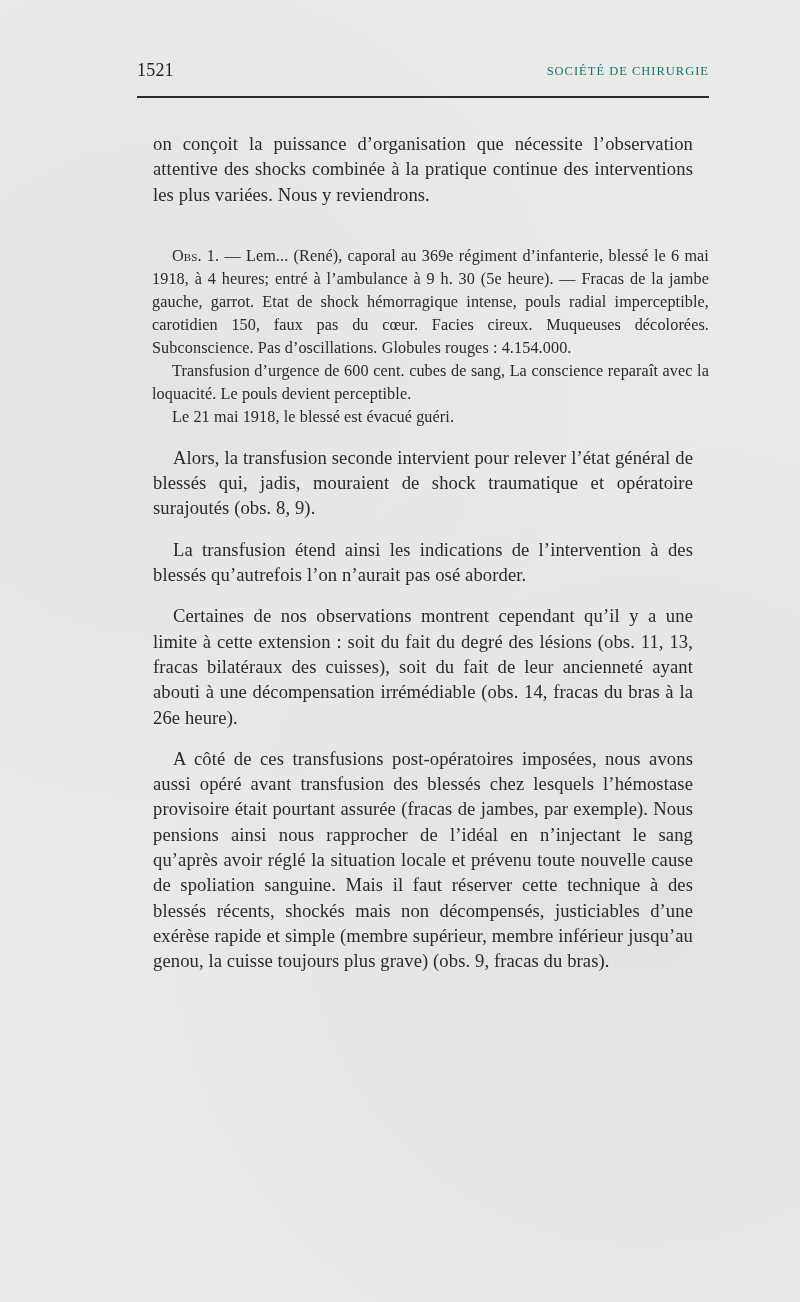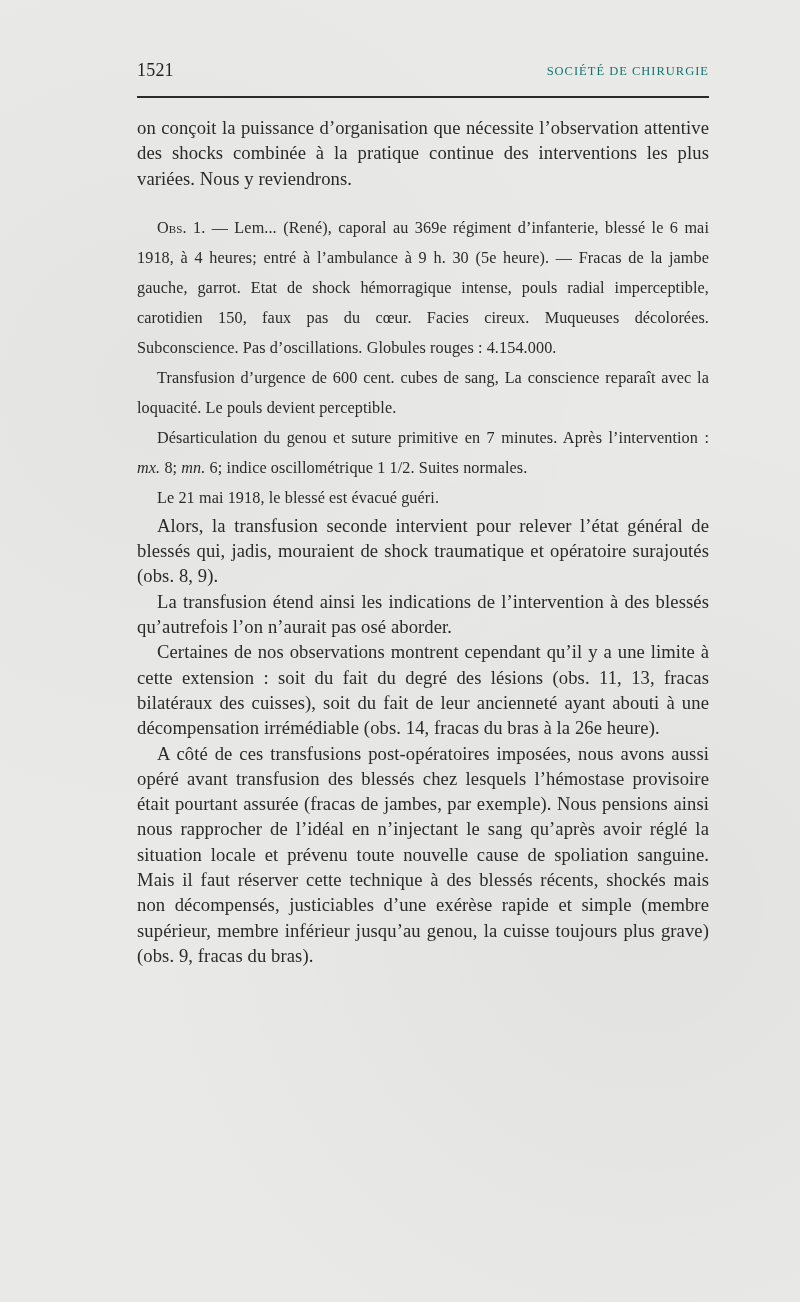--- a/index.html
+++ b/index.html
@@ -60,29 +60,30 @@
       position: absolute;
       top: 57px;
       left: 0;
       width: 572px;
       font-size: 18.6px;
       line-height: 25.3px;
       text-align: justify;
       letter-spacing: 0.1px;
     }
     .body-text p {
-      margin: 0;
+      margin: 16px;
     }
     .indent {
       text-indent: 20px;
     }
     .obs {
       font-size: 16.2px;
-      line-height: 30px;
+      line-height: 23px;
       text-align: justify;
+      margin-left: 15px;
     }
     .obs p { margin: 0; }
     .sc {
       font-variant: small-caps;
     }
     .section-heading {
       text-align: center;
       font-size: 17.5px;
       margin: 30px 0 26px 0;
     }
@@ -106,21 +107,20 @@
 
   <div class="body-text">
 
     <p>on conçoit la puissance d’organisation que nécessite l’observation attentive des shocks combinée à la pratique continue des interventions les plus variées. Nous y reviendrons.</p>
 
     <div class="gap-s"></div>
 
     <div class="obs">
       <p class="indent"><span class="sc">Obs. 1.</span><span> — </span><span>Lem... (René), caporal au 369e régiment d’infanterie, blessé le 6 mai 1918, à 4 heures; entré à l’ambulance à 9 h. 30 (5e heure). — Fracas de la jambe gauche, garrot. Etat de shock hémorragique intense, pouls radial imperceptible, carotidien 150, faux pas du cœur. Facies cireux. Muqueuses décolorées. Subconscience. Pas d’oscillations. Globules rouges : 4.154.000.</span></p>
       <p class="indent">Transfusion d’urgence de 600 cent. cubes de sang, La conscience reparaît avec la loquacité. Le pouls devient perceptible.</p>
-      <p class="indent"><span>Désarticulation du genou et suture primitive en 7 minutes. Après l’intervention : </span><em>mx.</em><span> 8; </span><em>mn.</em><span> 6; indice oscillométrique 1 1/2. Suites normales.</span></p>
       <p class="indent">Le 21 mai 1918, le blessé est évacué guéri.</p>
     </div>
 
 
     <p class="indent">Alors, la transfusion seconde intervient pour relever l’état général de blessés qui, jadis, mouraient de shock traumatique et opératoire surajoutés (obs. 8, 9).</p>
     <p class="indent">La transfusion étend ainsi les indications de l’intervention à des blessés qu’autrefois l’on n’aurait pas osé aborder.</p>
     <p class="indent">Certaines de nos observations montrent cependant qu’il y a une limite à cette extension : soit du fait du degré des lésions (obs. 11, 13, fracas bilatéraux des cuisses), soit du fait de leur ancienneté ayant abouti à une décompensation irrémédiable (obs. 14, fracas du bras à la 26e heure).</p>
     <p class="indent">A côté de ces transfusions post-opératoires imposées, nous avons aussi opéré avant transfusion des blessés chez lesquels l’hémostase provisoire était pourtant assurée (fracas de jambes, par exemple). Nous pensions ainsi nous rapprocher de l’idéal en n’injectant le sang qu’après avoir réglé la situation locale et prévenu toute nouvelle cause de spoliation sanguine. Mais il faut réserver cette technique à des blessés récents, shockés mais non décompensés, justiciables d’une exérèse rapide et simple (membre supérieur, membre inférieur jusqu’au genou, la cuisse toujours plus grave) (obs. 9, fracas du bras).</p>
 
     <div class="gap-m"></div>

